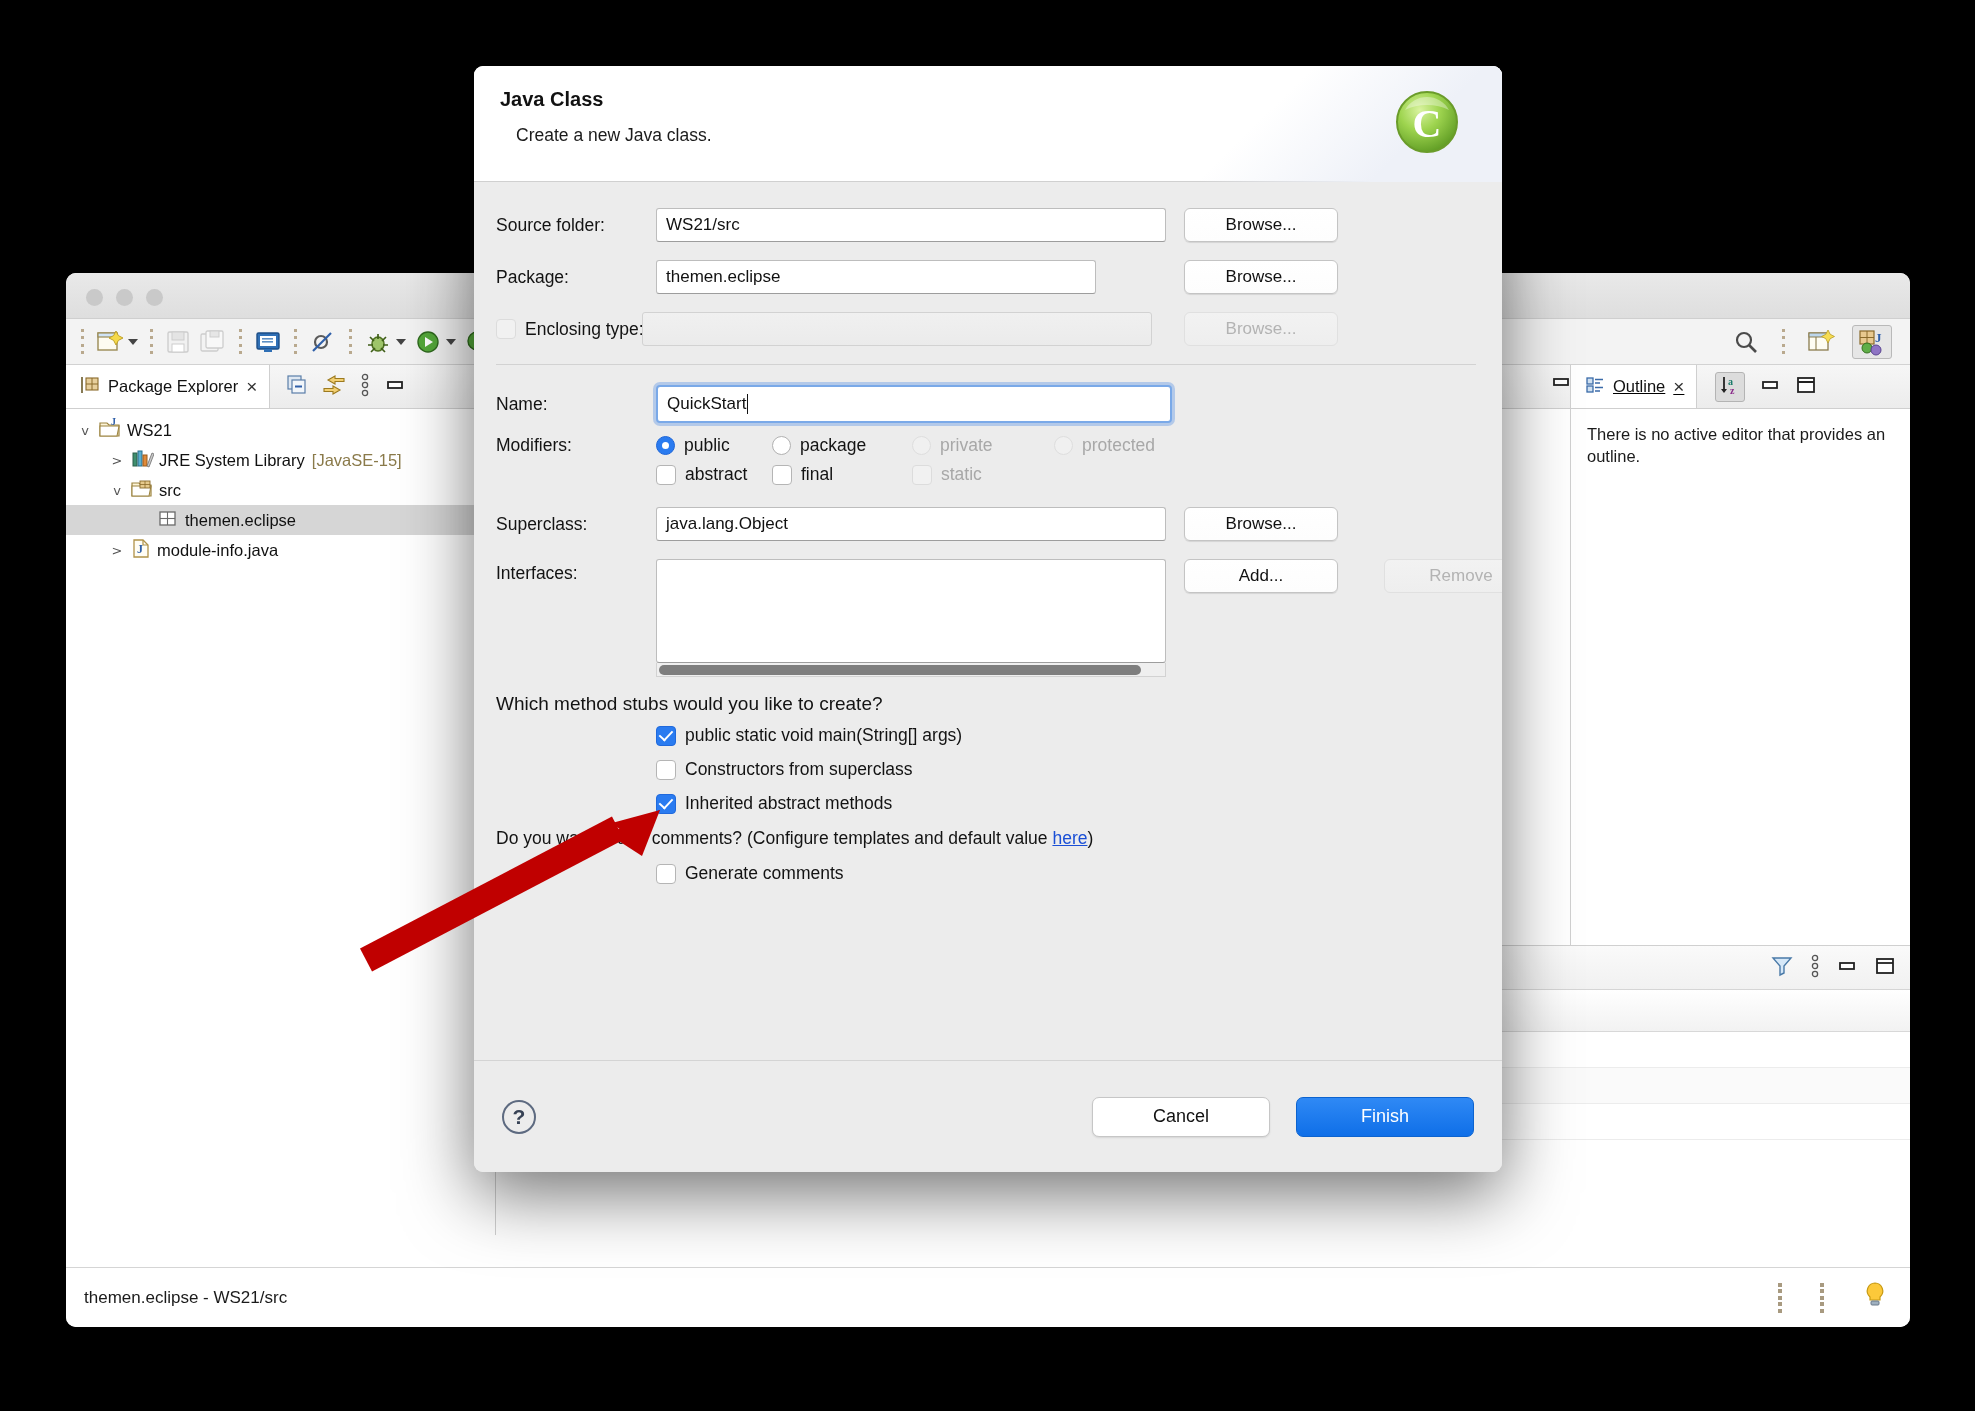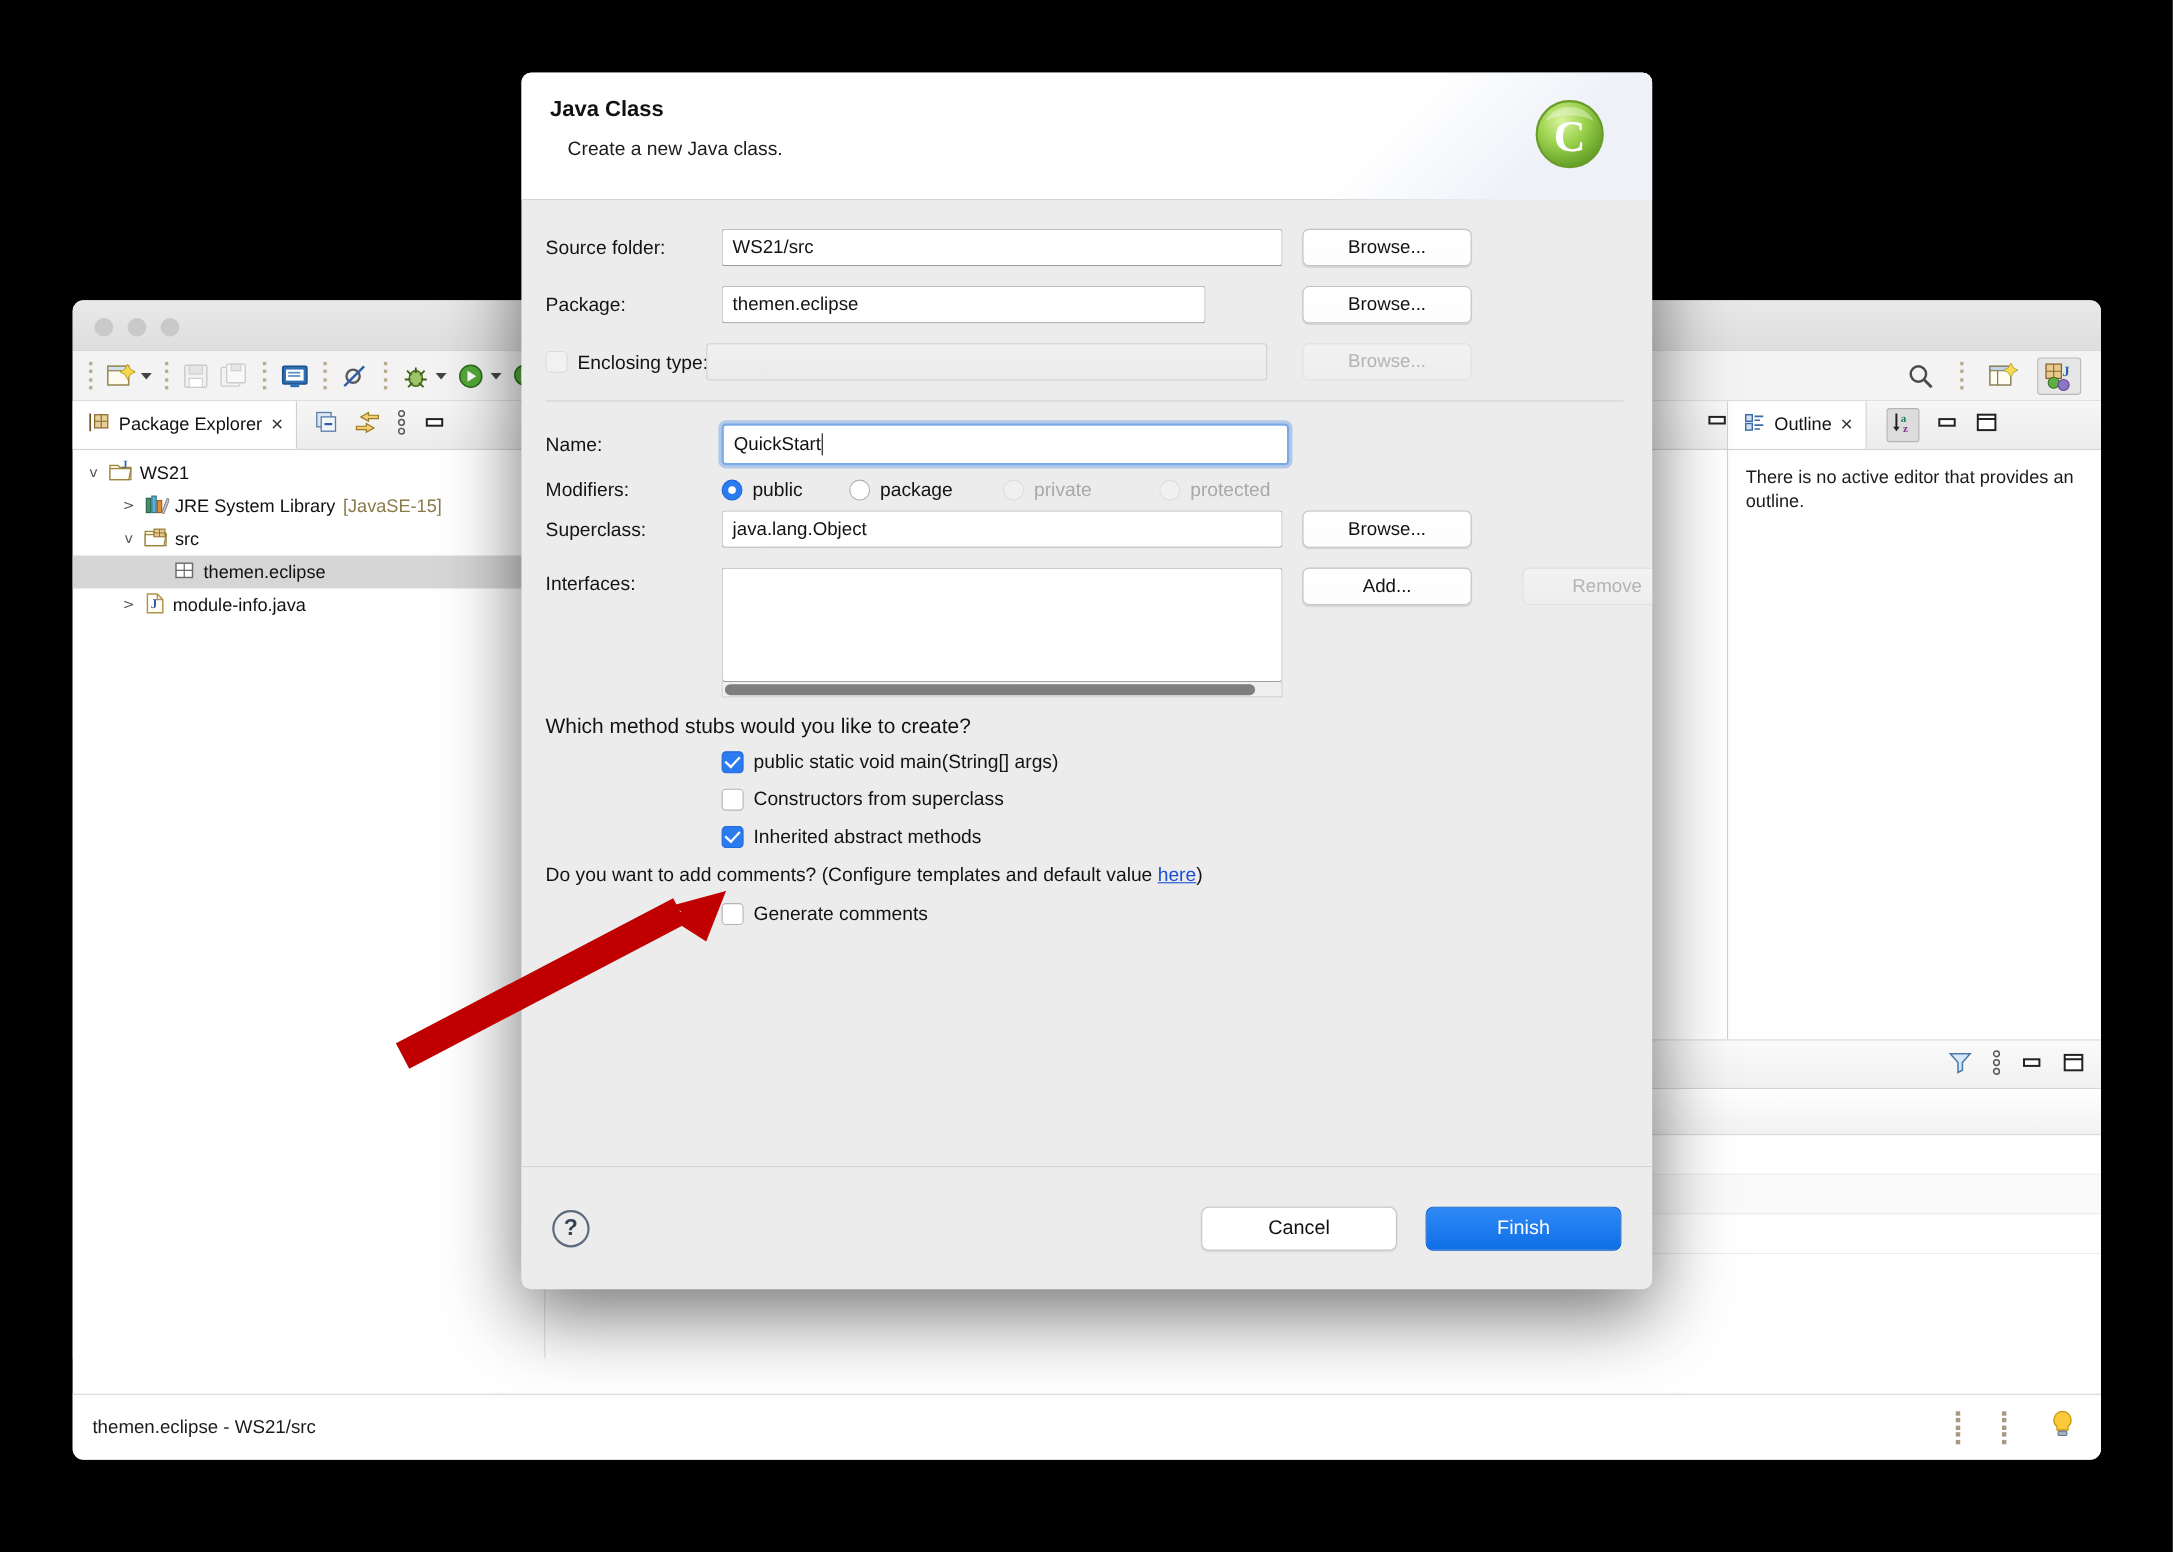--- a/index.html
+++ b/index.html
@@ -59,21 +59,21 @@
   .tlabel { margin-left:5px; }
   .tdim { color:#8a7a4a; margin-left:7px; }
 
   
   #editor-area { position:absolute; left:430px; top:92px; right:0; height:870px; background:#fff; }
   #editor-tabbar { height:44px; background:linear-gradient(to bottom,#f8f8f8,#efefef); border-bottom:1px solid #cfcfcf; position:relative; }
   #editor-right-btns { position:absolute; right:300px; top:6px; display:flex; gap:16px; align-items:center;}
 
   
   #outline-panel { position:absolute; right:0; top:92px; width:340px; height:580px; background:#fff; border-left:1px solid #d0d0d0; }
-  #outline-tabbar { height:44px; background:linear-gradient(to bottom,#f6f6f6,#ececec); border-bottom:1px solid #cfcfcf; display:flex; align-items:stretch; }
+  #outline-tabbar { height:44px; background:linear-gradient(to bottom,#f6f6f6,#ececec); border-bottom:1px solid #cfcfcf; display:flex; align-items:stretch;text-decoration:underline; }
   #outline-tab { display:flex; align-items:center; gap:8px; padding:0 12px 0 14px; background:#fff; border-right:1px solid #cfcfcf; font-size:16.5px; color:#111; }
   #outline-actions { display:flex; align-items:center; gap:14px; padding:0 10px 0 18px; }
   #outline-body { padding:14px 16px; font-size:16.5px; color:#1b1b1b; line-height:1.35; }
 
   
   #bottom-view { position:absolute; left:430px; right:0; top:672px; height:290px; background:#fff; border-top:1px solid #d0d0d0;}
   #bottom-tabbar { height:44px; background:linear-gradient(to bottom,#fafafa,#f1f1f1); border-bottom:1px solid #d5d5d5; position:relative;}
   #bottom-actions { position:absolute; right:14px; top:8px; display:flex; gap:16px; align-items:center;}
   #table-header { display:flex; height:42px; align-items:center; border-bottom:1px solid #d8d8d8; background:linear-gradient(to bottom,#ffffff,#f2f2f2); font-size:16.5px; color:#111;}
   .th { padding-left:12px; border-right:1px solid #dcdcdc; height:42px; display:flex; align-items:center; }
@@ -643,20 +643,35 @@
         <span class="opt dis" style="width:142px;">
           <span class="rad dim"></span>
           <span>private</span>
         </span>
         <span class="opt dis">
           <span class="rad dim"></span>
           <span>protected</span>
         </span>
       </div>
 
+      <div class="row" style="margin-bottom:22px;">
+        <span class="lbl"></span>
+        <span class="opt" style="width:116px;">
+          <span class="chk"></span>
+          <span>abstract</span>
+        </span>
+        <span class="opt" style="width:140px;">
+          <span class="chk"></span>
+          <span>final</span>
+        </span>
+        <span class="opt dis">
+          <span class="chk dim"></span>
+          <span>static</span>
+        </span>
+      </div>
 
       <div class="row">
         <span class="lbl">Superclass:</span>
         <span class="field" style="width:510px;">java.lang.Object</span>
         <span class="btn">Browse...</span>
       </div>
 
       <div class="row" style="align-items:flex-start;margin-bottom:16px;">
         <span class="lbl" style="padding-top:4px;">Interfaces:</span>
         <span style="width:510px;">

